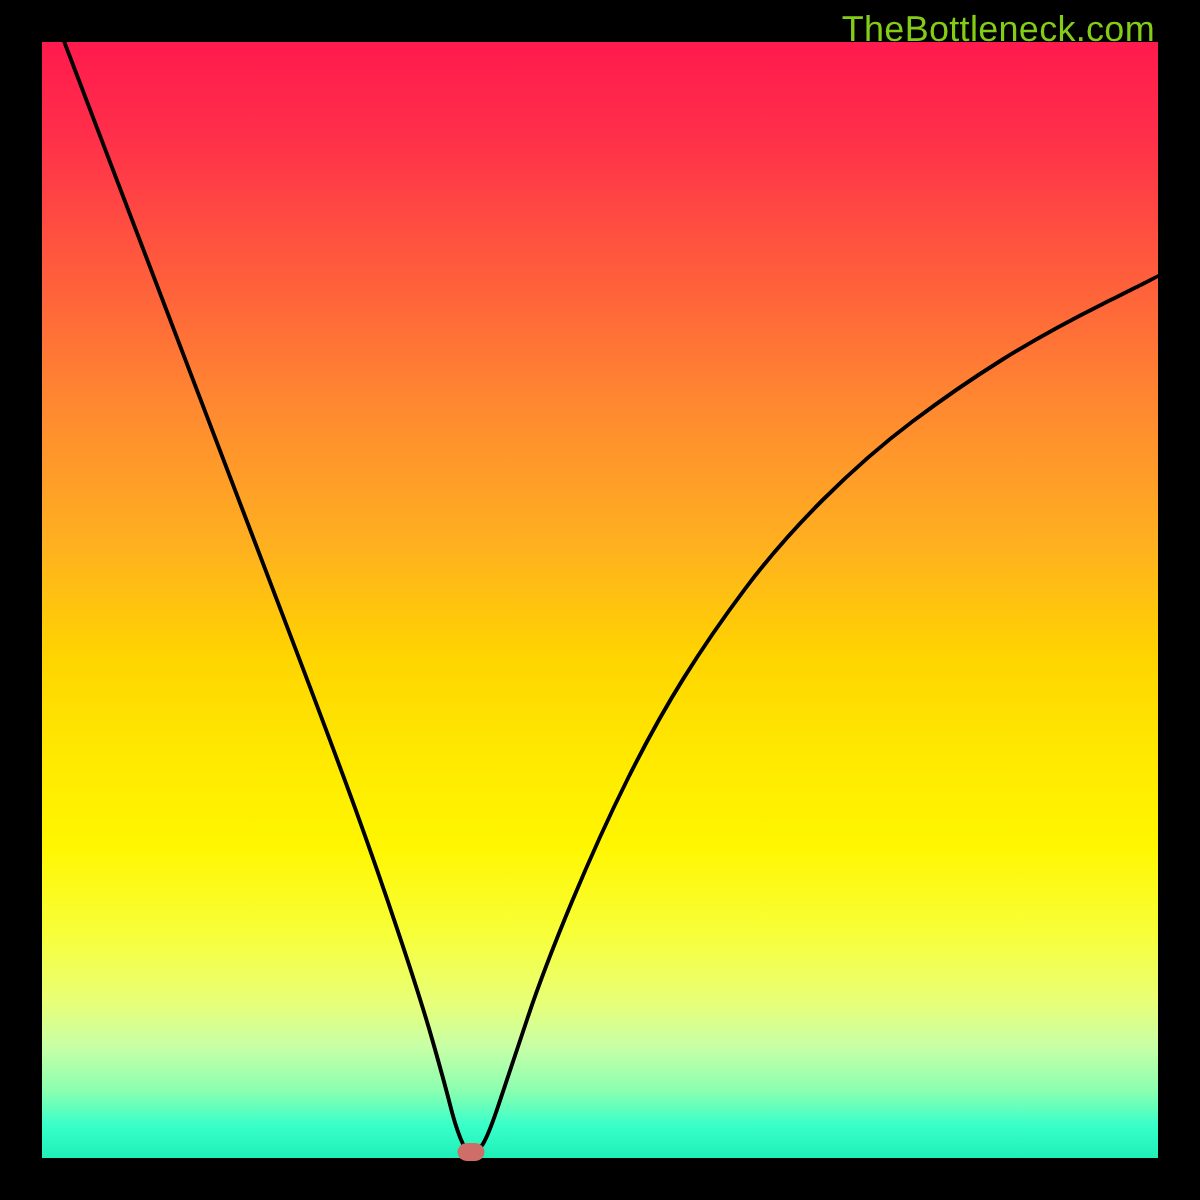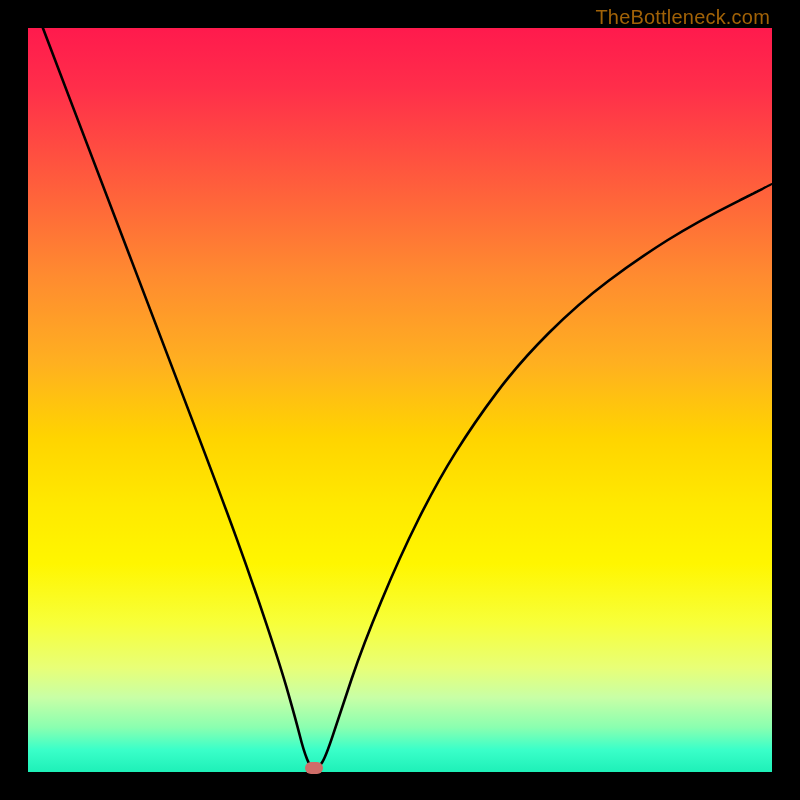--- a/index.html
+++ b/index.html
@@ -38,22 +38,22 @@
       #c8ffa6 90%,
       #8affb0 94%,
       #3affc9 97%,
       #1ef0b8 100%
     );
   }
   .watermark {
     position: absolute;
     top: 6px;
     right: 30px;
-    color: #a16207;
-    font-size: 20px;
+    color: #84cc16;
+    font-size: 24px;
     letter-spacing: 0.2px;
     font-weight: 400;
     user-select: none;
     text-align: right;
   }
   svg.curve {
     position: absolute;
     inset: 0;
     width: 100%;
     height: 100%;

